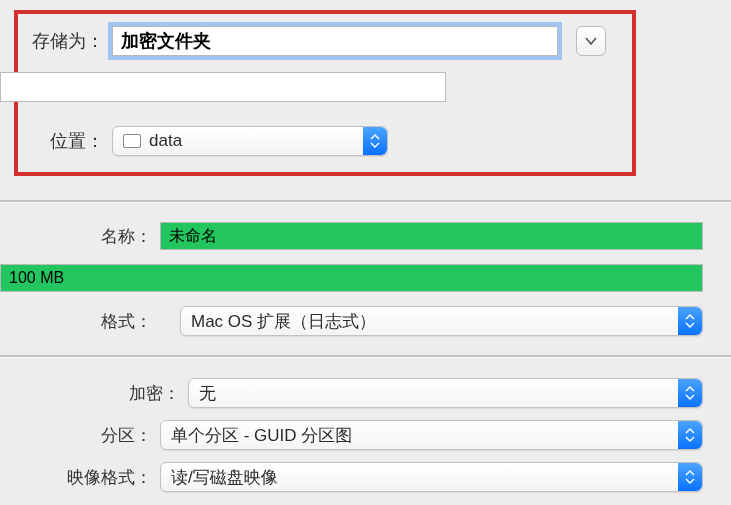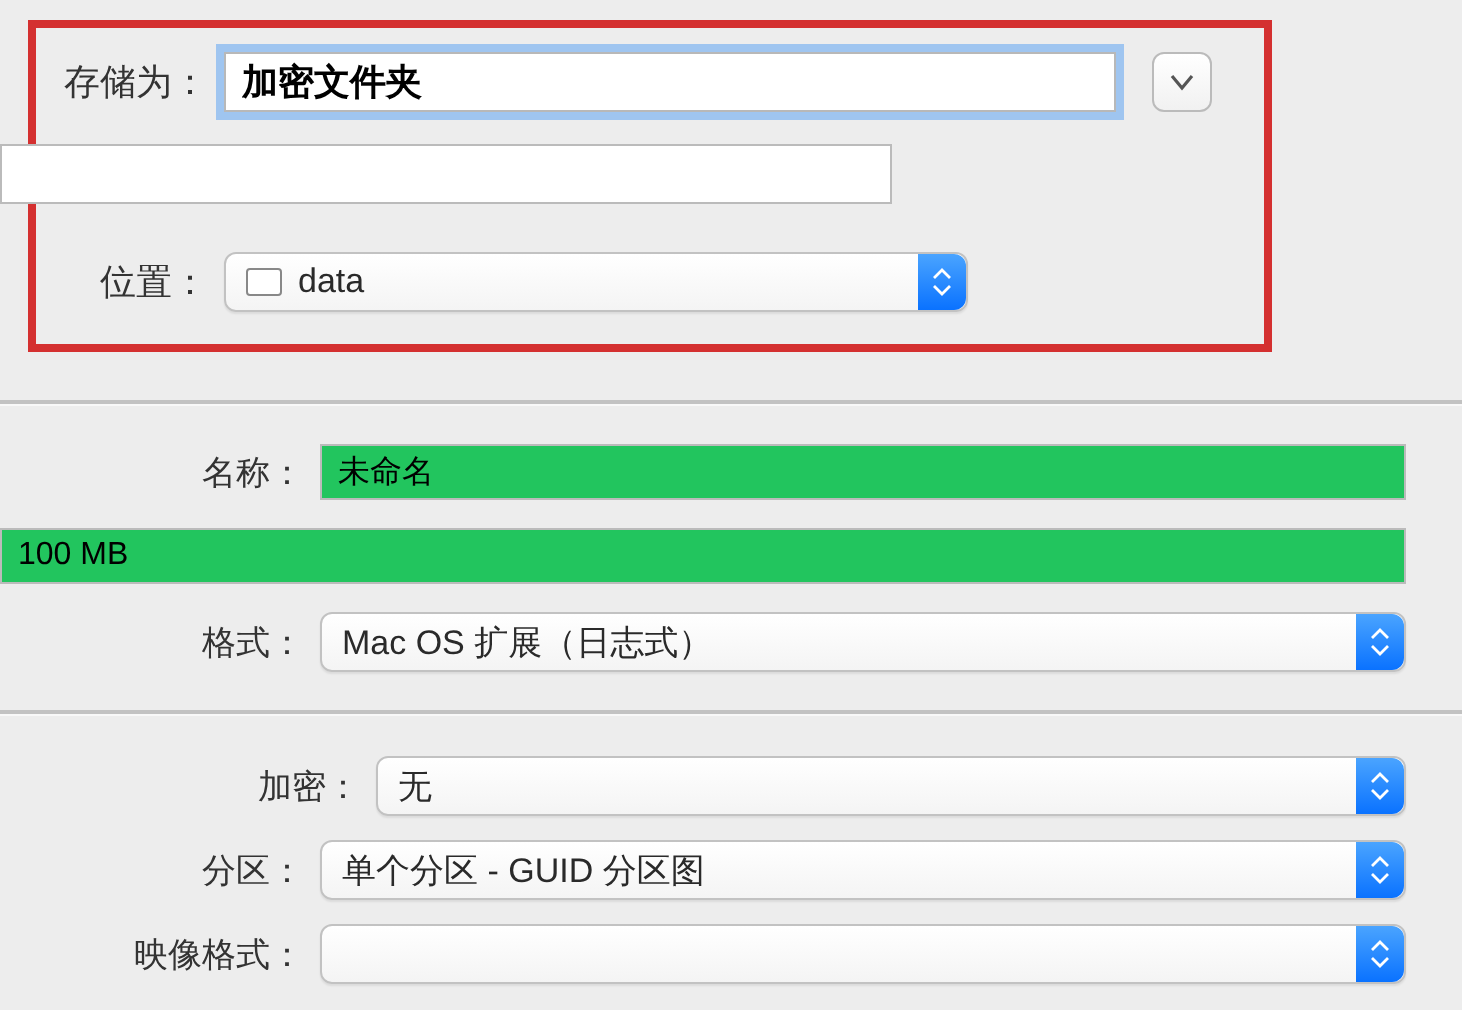--- a/index.html
+++ b/index.html
@@ -112,21 +112,21 @@
     border-bottom-right-radius: 6px;
     background: linear-gradient(#4aa4ff, #0a72ff);
     display: flex;
     flex-direction: column;
     align-items: center;
     justify-content: center;
     gap: 2px;
   }
   .mac-popup .end-cap svg { display: block; }
 
-  .where-popup { width: 372px; }
+  .where-popup { width: 276px; }
 
   .folder-icon {
     width: 18px;
     height: 14px;
     margin-right: 8px;
     position: relative;
     flex-shrink: 0;
   }
   .folder-icon::after {
     content: "";
@@ -145,21 +145,21 @@
     height: 2px;
     background: rgba(0,0,0,0.18);
     box-shadow: 0 1px 0 rgba(255,255,255,0.6);
   }
   .sep1 { top: 200px; }
   .sep2 { top: 355px; }
 
   
   .row.name    { top: 222px; }
   .row.size    { top: 264px; }
-  .row.format  { top: 306px; }
+  .row.format  { top: 306px; gap: 20px; }
   .row.encrypt { top: 378px; padding-left: 28px; }
   .row.part    { top: 420px; }
   .row.imgfmt  { top: 462px; }
 
   .row.name .label,
   .row.size .label,
   .row.format .label,
   .row.encrypt .label,
   .row.part .label,
   .row.imgfmt .label {
@@ -276,20 +276,21 @@
       <svg width="10" height="6" viewBox="0 0 10 6">
           <path d="M1 1 L5 5 L9 1" fill="none" stroke="#fff" stroke-width="1.4"></path>
         </svg>
     </span>
   </div>
 </div>
 
 <div class="row imgfmt">
   <div class="label">映像格式：</div>
   <div class="mac-popup wide-popup">
+    <span>读/写磁盘映像</span>
     <span class="end-cap">
       <svg width="10" height="6" viewBox="0 0 10 6">
           <path d="M1 5 L5 1 L9 5" fill="none" stroke="#fff" stroke-width="1.4"></path>
         </svg>
       <svg width="10" height="6" viewBox="0 0 10 6">
           <path d="M1 1 L5 5 L9 1" fill="none" stroke="#fff" stroke-width="1.4"></path>
         </svg>
     </span>
   </div>
 </div>

